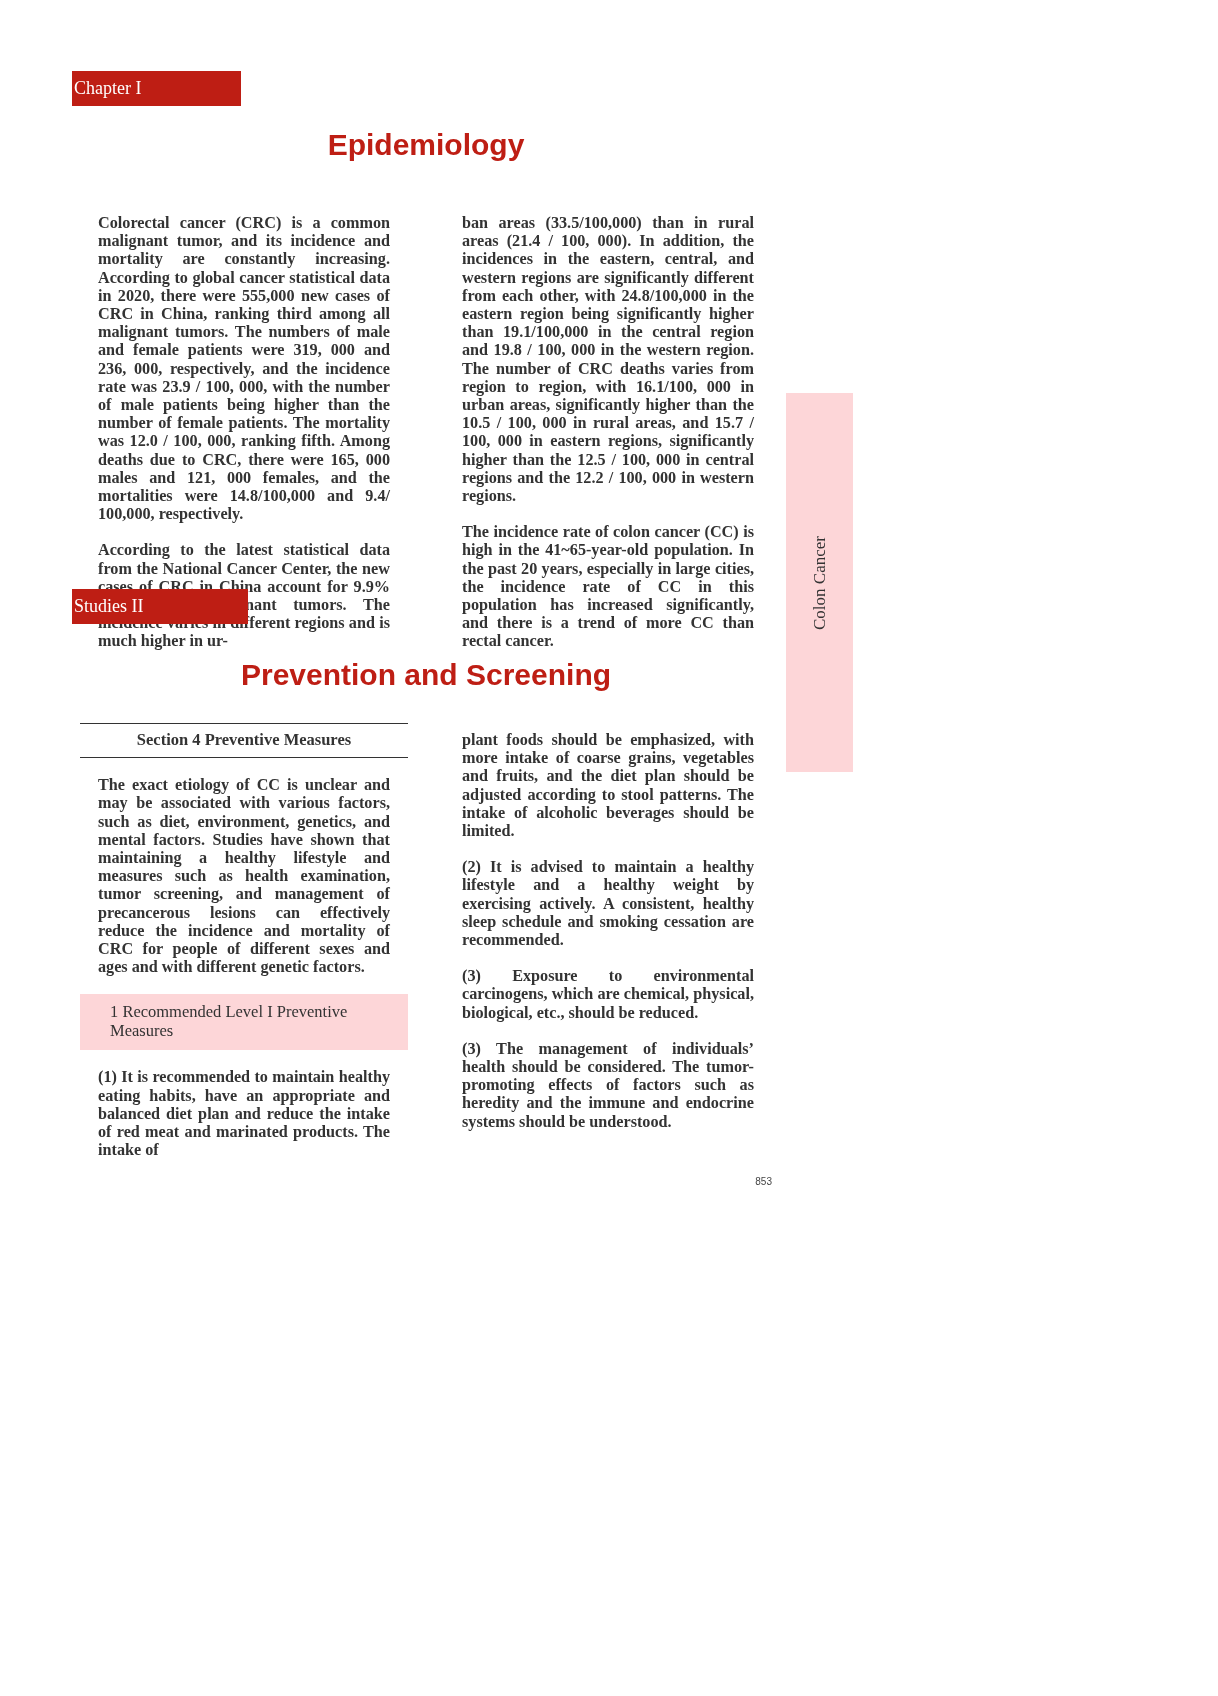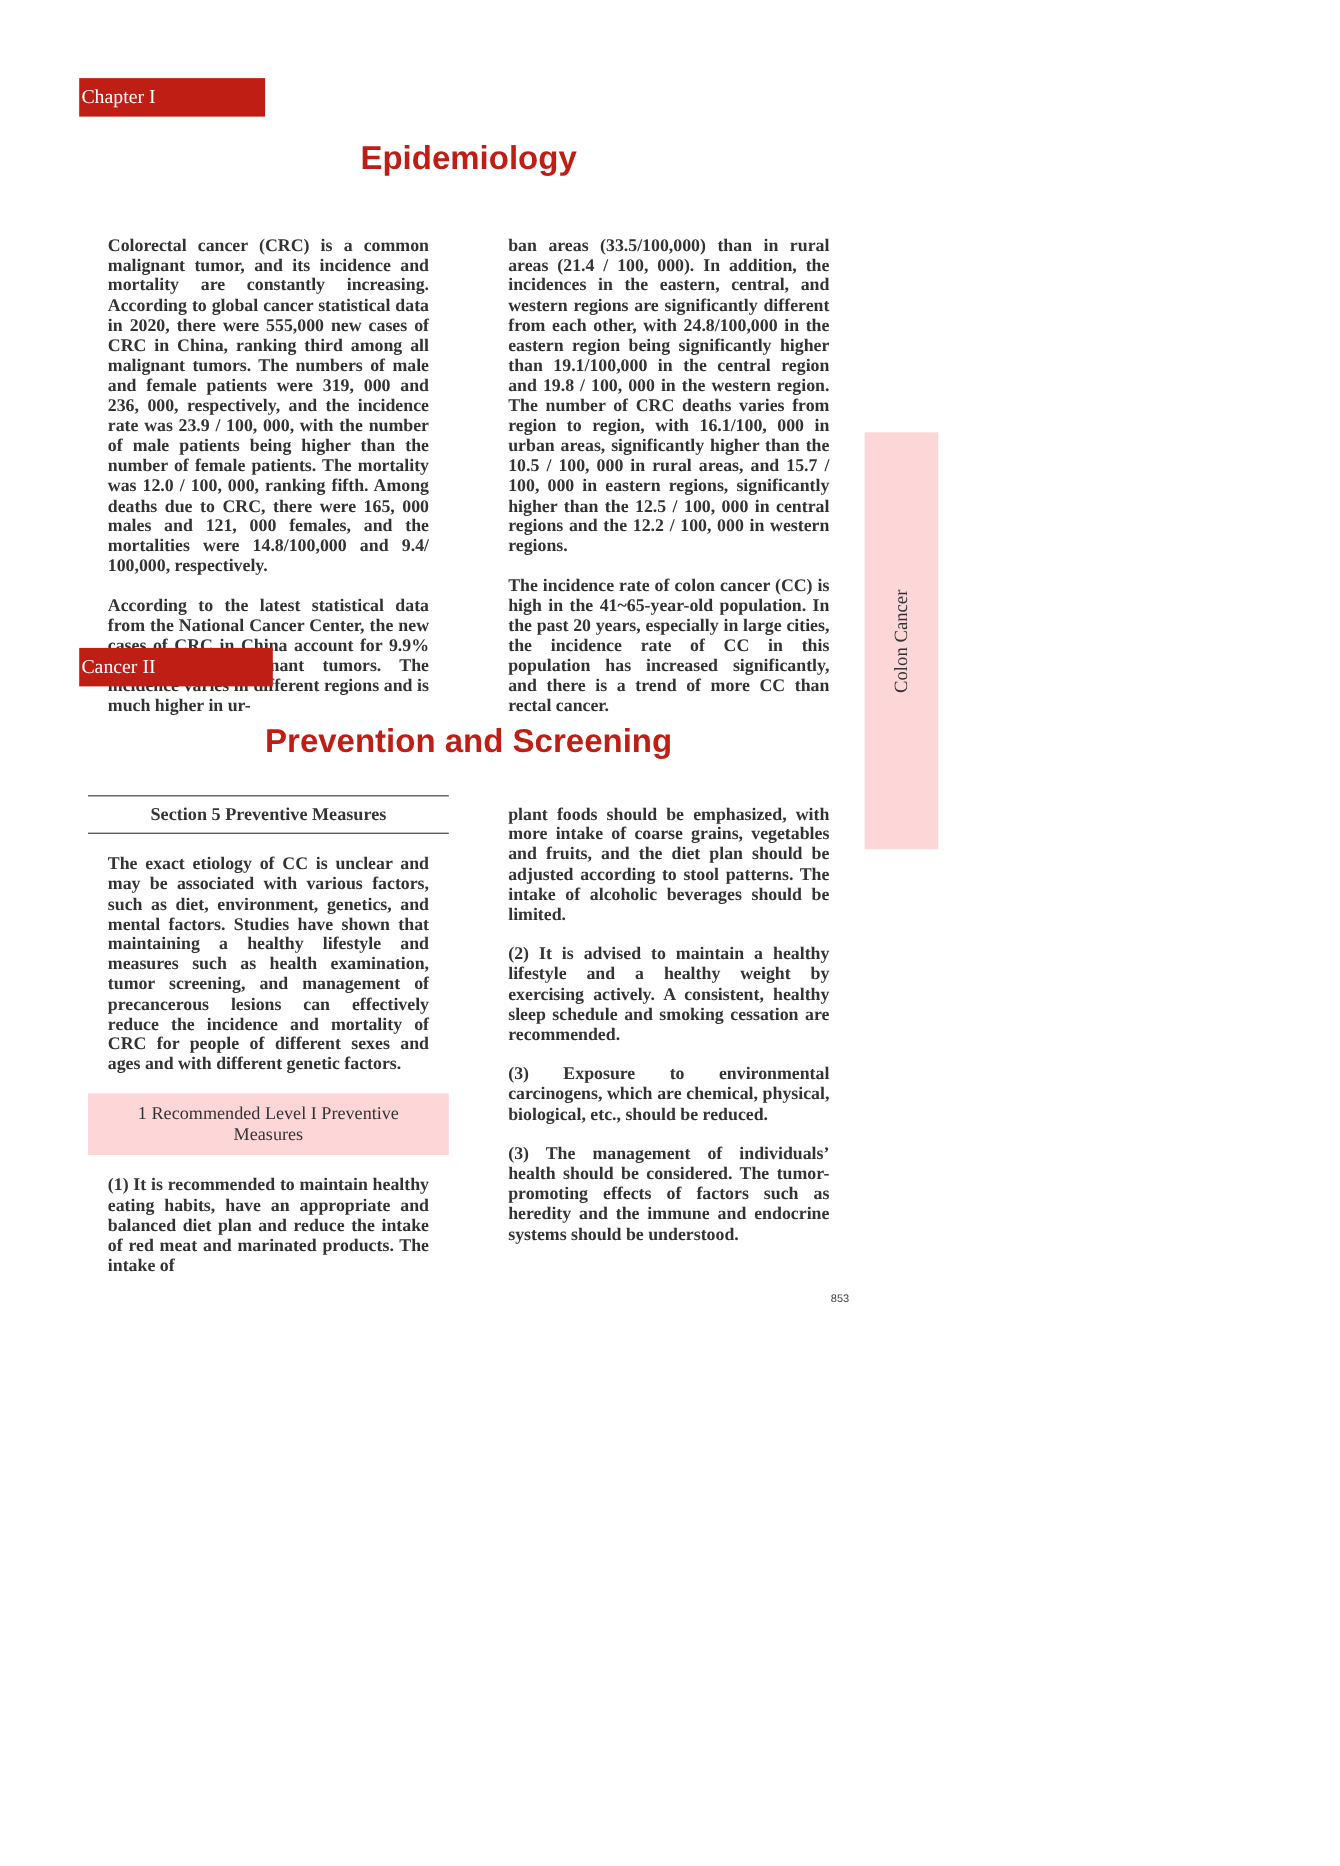--- a/index.html
+++ b/index.html
@@ -18,21 +18,21 @@
     position: absolute; font-family: "Liberation Serif", "DejaVu Serif", serif;
     color: #333333; font-size: 16.2px; line-height: 18.2px; text-align: justify;
   }
   .col p { margin: 18px; font-weight: bold; }
   .section-head {
     border-top: 1.5px solid #333; border-bottom: 1.5px solid #333;
     text-align: center; font-weight: bold; font-size: 16.5px;
     padding: 7px 0 8px 0; margin-bottom: 11px;
   }
   .pink-head {
-    background: #fdd6d8; text-align: center; font-size: 16.5px;
+    background: #fdd6d8; text-align: left; font-size: 16.5px;
     line-height: 18.5px; padding: 9px 30px 10px 30px; margin: 18px 0 2px 0;
   }
   .sidebar {
     position: absolute; left: 786px; top: 393px; width: 67px; height: 379px;
     background: #fdd6d8; display: flex; align-items: center; justify-content: center;
   }
   .sidebar span {
     transform: rotate(-90deg); white-space: nowrap;
     font-family: "Liberation Serif", "DejaVu Serif", serif; font-size: 17px; color: #333;
   }
@@ -52,26 +52,26 @@
 <div class="col" style="left:80px; top:196px; width:328px;">
   <p>Colorectal cancer (CRC) is a common malignant tumor, and its incidence and mortality are constantly increasing. According to global cancer statistical data in 2020, there were 555,000 new cases of CRC in China, ranking third among all malignant tumors. The numbers of male and female patients were 319, 000 and 236, 000, respectively, and the incidence rate was 23.9 / 100, 000, with the number of male patients being higher than the number of female patients. The mortality was 12.0 / 100, 000, ranking fifth. Among deaths due to CRC, there were 165, 000 males and 121, 000 females, and the mortalities were 14.8/100,000 and 9.4/ 100,000, respectively.</p>
   <p>According to the latest statistical data from the National Cancer Center, the new cases of CRC in China account for 9.9% of all new malignant tumors. The incidence varies in different regions and is much higher in ur-</p>
 </div>
 <div class="col" style="left:444px; top:196px; width:328px;">
   <p>ban areas (33.5/100,000) than in rural areas (21.4 / 100, 000). In addition, the incidences in the eastern, central, and western regions are significantly different from each other, with 24.8/100,000 in the eastern region being significantly higher than 19.1/100,000 in the central region and 19.8 / 100, 000 in the western region. The number of CRC deaths varies from region to region, with 16.1/100, 000 in urban areas, significantly higher than the 10.5 / 100, 000 in rural areas, and 15.7 / 100, 000 in eastern regions, significantly higher than the 12.5 / 100, 000 in central regions and the 12.2 / 100, 000 in western regions.</p>
   <p>The incidence rate of colon cancer (CC) is high in the 41~65-year-old population. In the past 20 years, especially in large cities, the incidence rate of CC in this population has increased significantly, and there is a trend of more CC than rectal cancer.</p>
 </div>
 
 <div class="chapter-bar" style="left:72px; top:589px; width:176px; height:35px;">
-  <span>Cancer II</span>
+  <span>Studies II</span>
 </div>
 <h1 class="chapter-title" style="top:660px;">Prevention and Screening</h1>
 
 <div class="col" style="left:80px; top:723px; width:328px;">
-  <div class="section-head">Section 5 Preventive Measures</div>
+  <div class="section-head">Section 4 Preventive Measures</div>
   <p>The exact etiology of CC is unclear and may be associated with various factors, such as diet, environment, genetics, and mental factors. Studies have shown that maintaining a healthy lifestyle and measures such as health examination, tumor screening, and management of precancerous lesions can effectively reduce the incidence and mortality of CRC for people of different sexes and ages and with different genetic factors.</p>
   <div class="pink-head">1 Recommended Level I Preventive Measures</div>
   <p>(1)  It is recommended to maintain healthy eating habits, have an appropriate and balanced diet plan and reduce the intake of red meat and marinated products. The intake of</p>
 </div>
 <div class="col" style="left:444px; top:713px; width:328px;">
   <p>plant foods should be emphasized, with more intake of coarse grains, vegetables and fruits, and the diet plan should be adjusted according to stool patterns. The intake of alcoholic beverages should be limited.</p>
   <p>(2)  It is advised to maintain a healthy lifestyle and  a healthy weight by exercising actively. A consistent, healthy sleep schedule and smoking cessation are recommended.</p>
   <p>(3)  Exposure to environmental carcinogens, which are chemical, physical, biological, etc., should be reduced.</p>
   <p>(3)  The management of individuals’ health should be considered. The tumor-promoting effects of factors such as heredity and the immune and endocrine systems should be understood.</p>
 </div>

